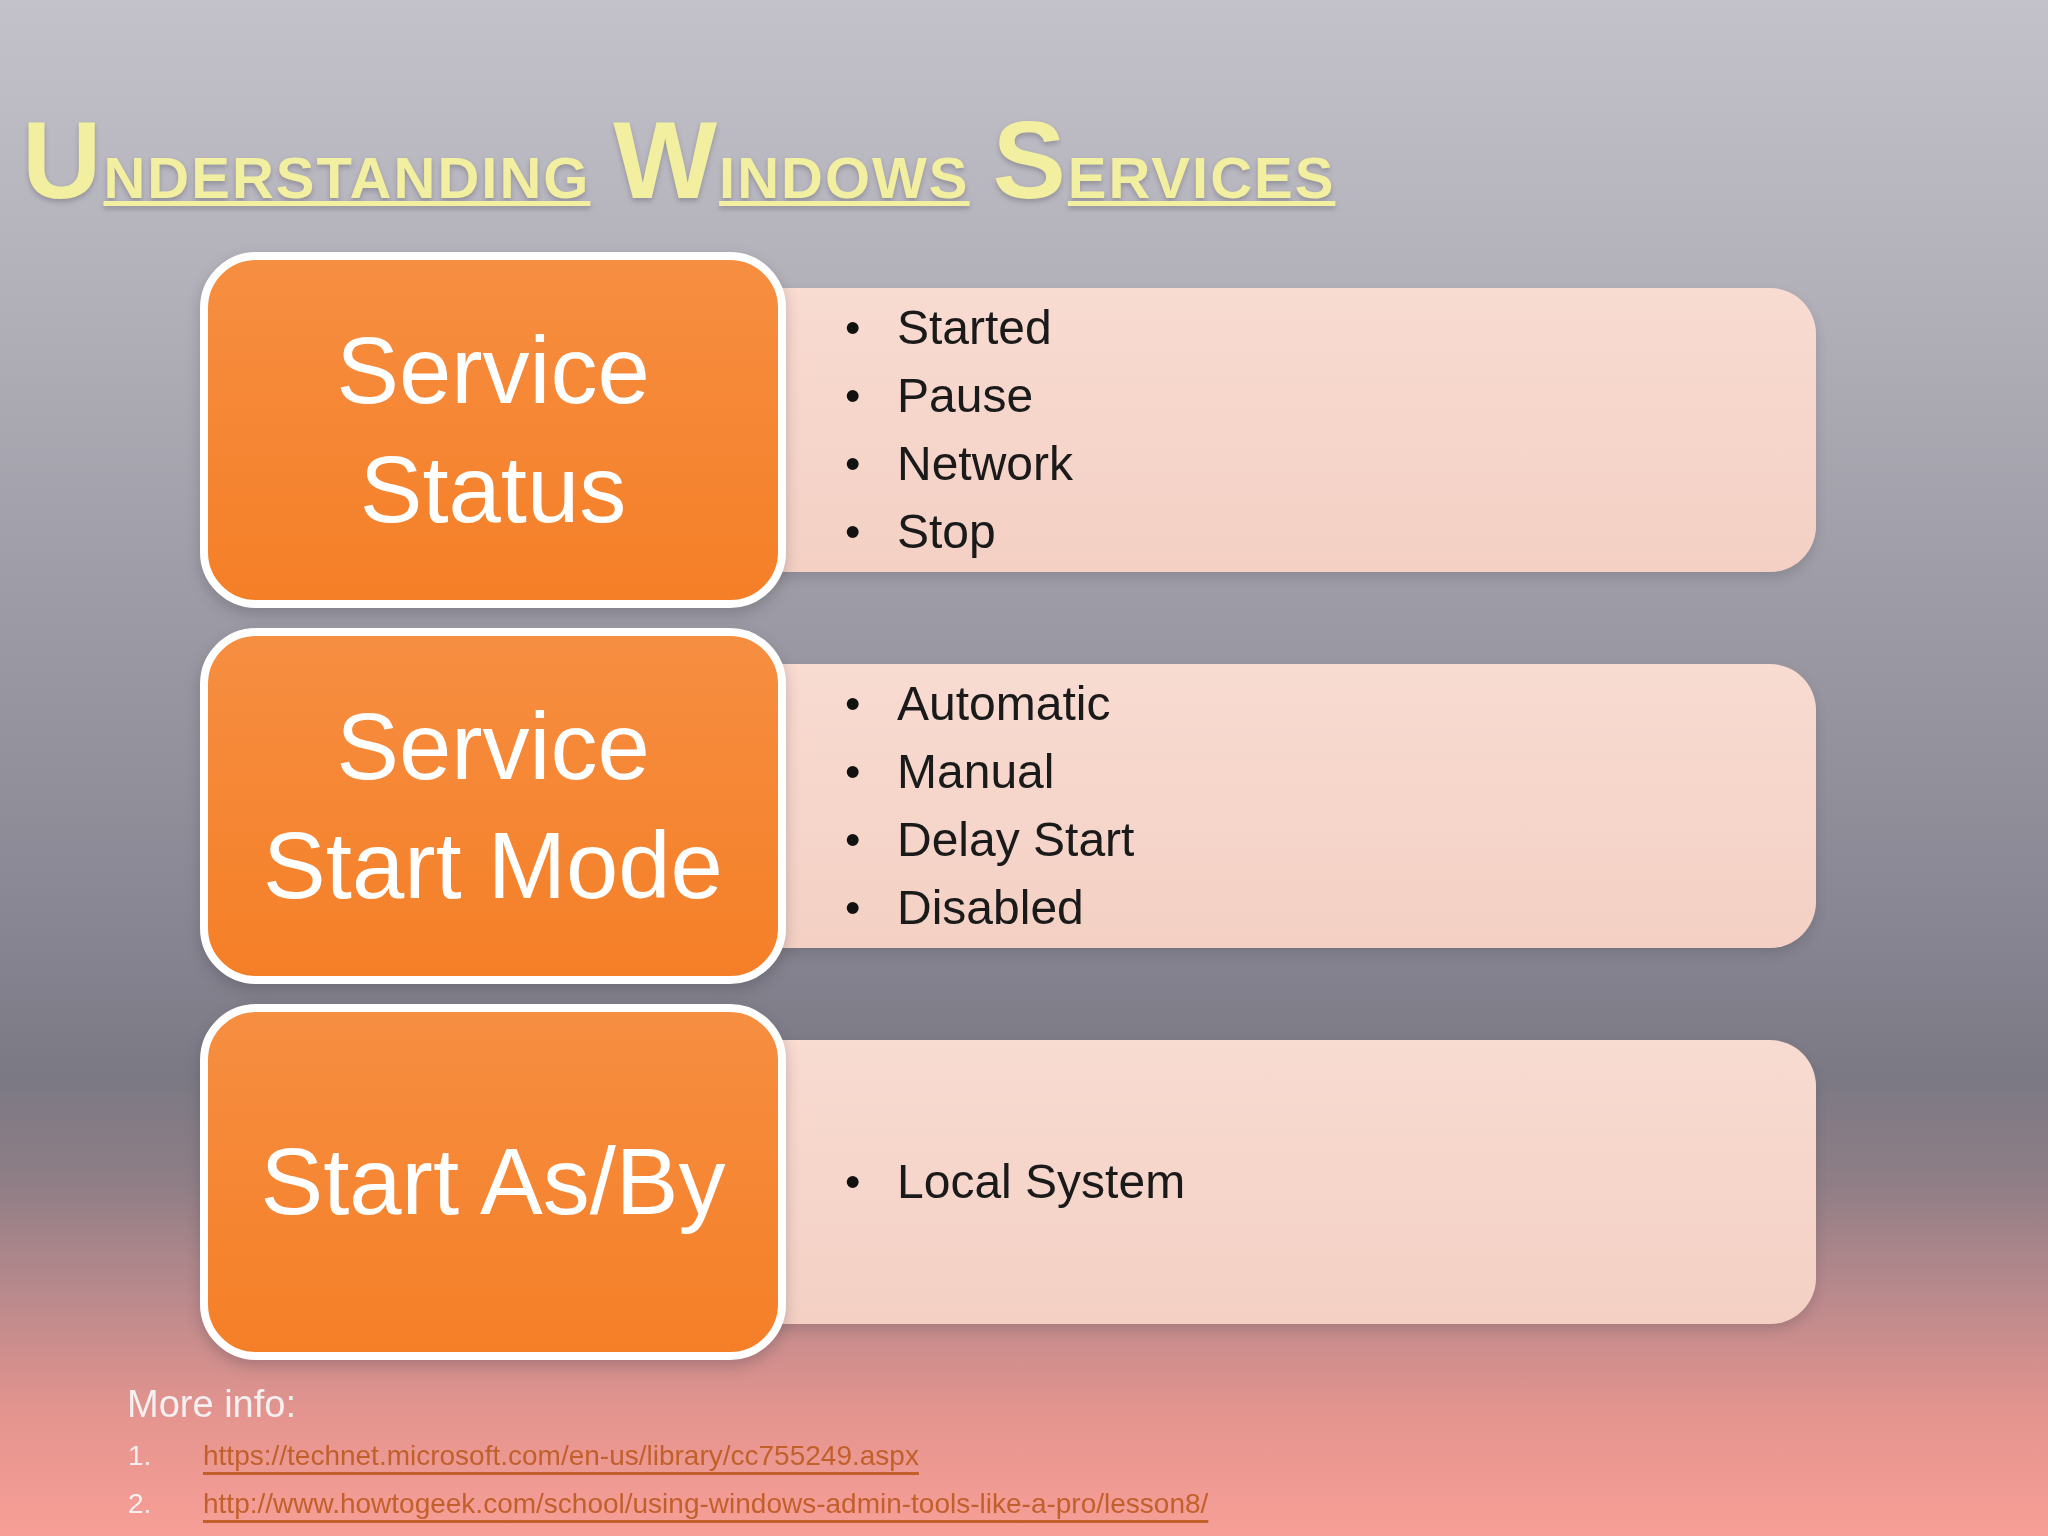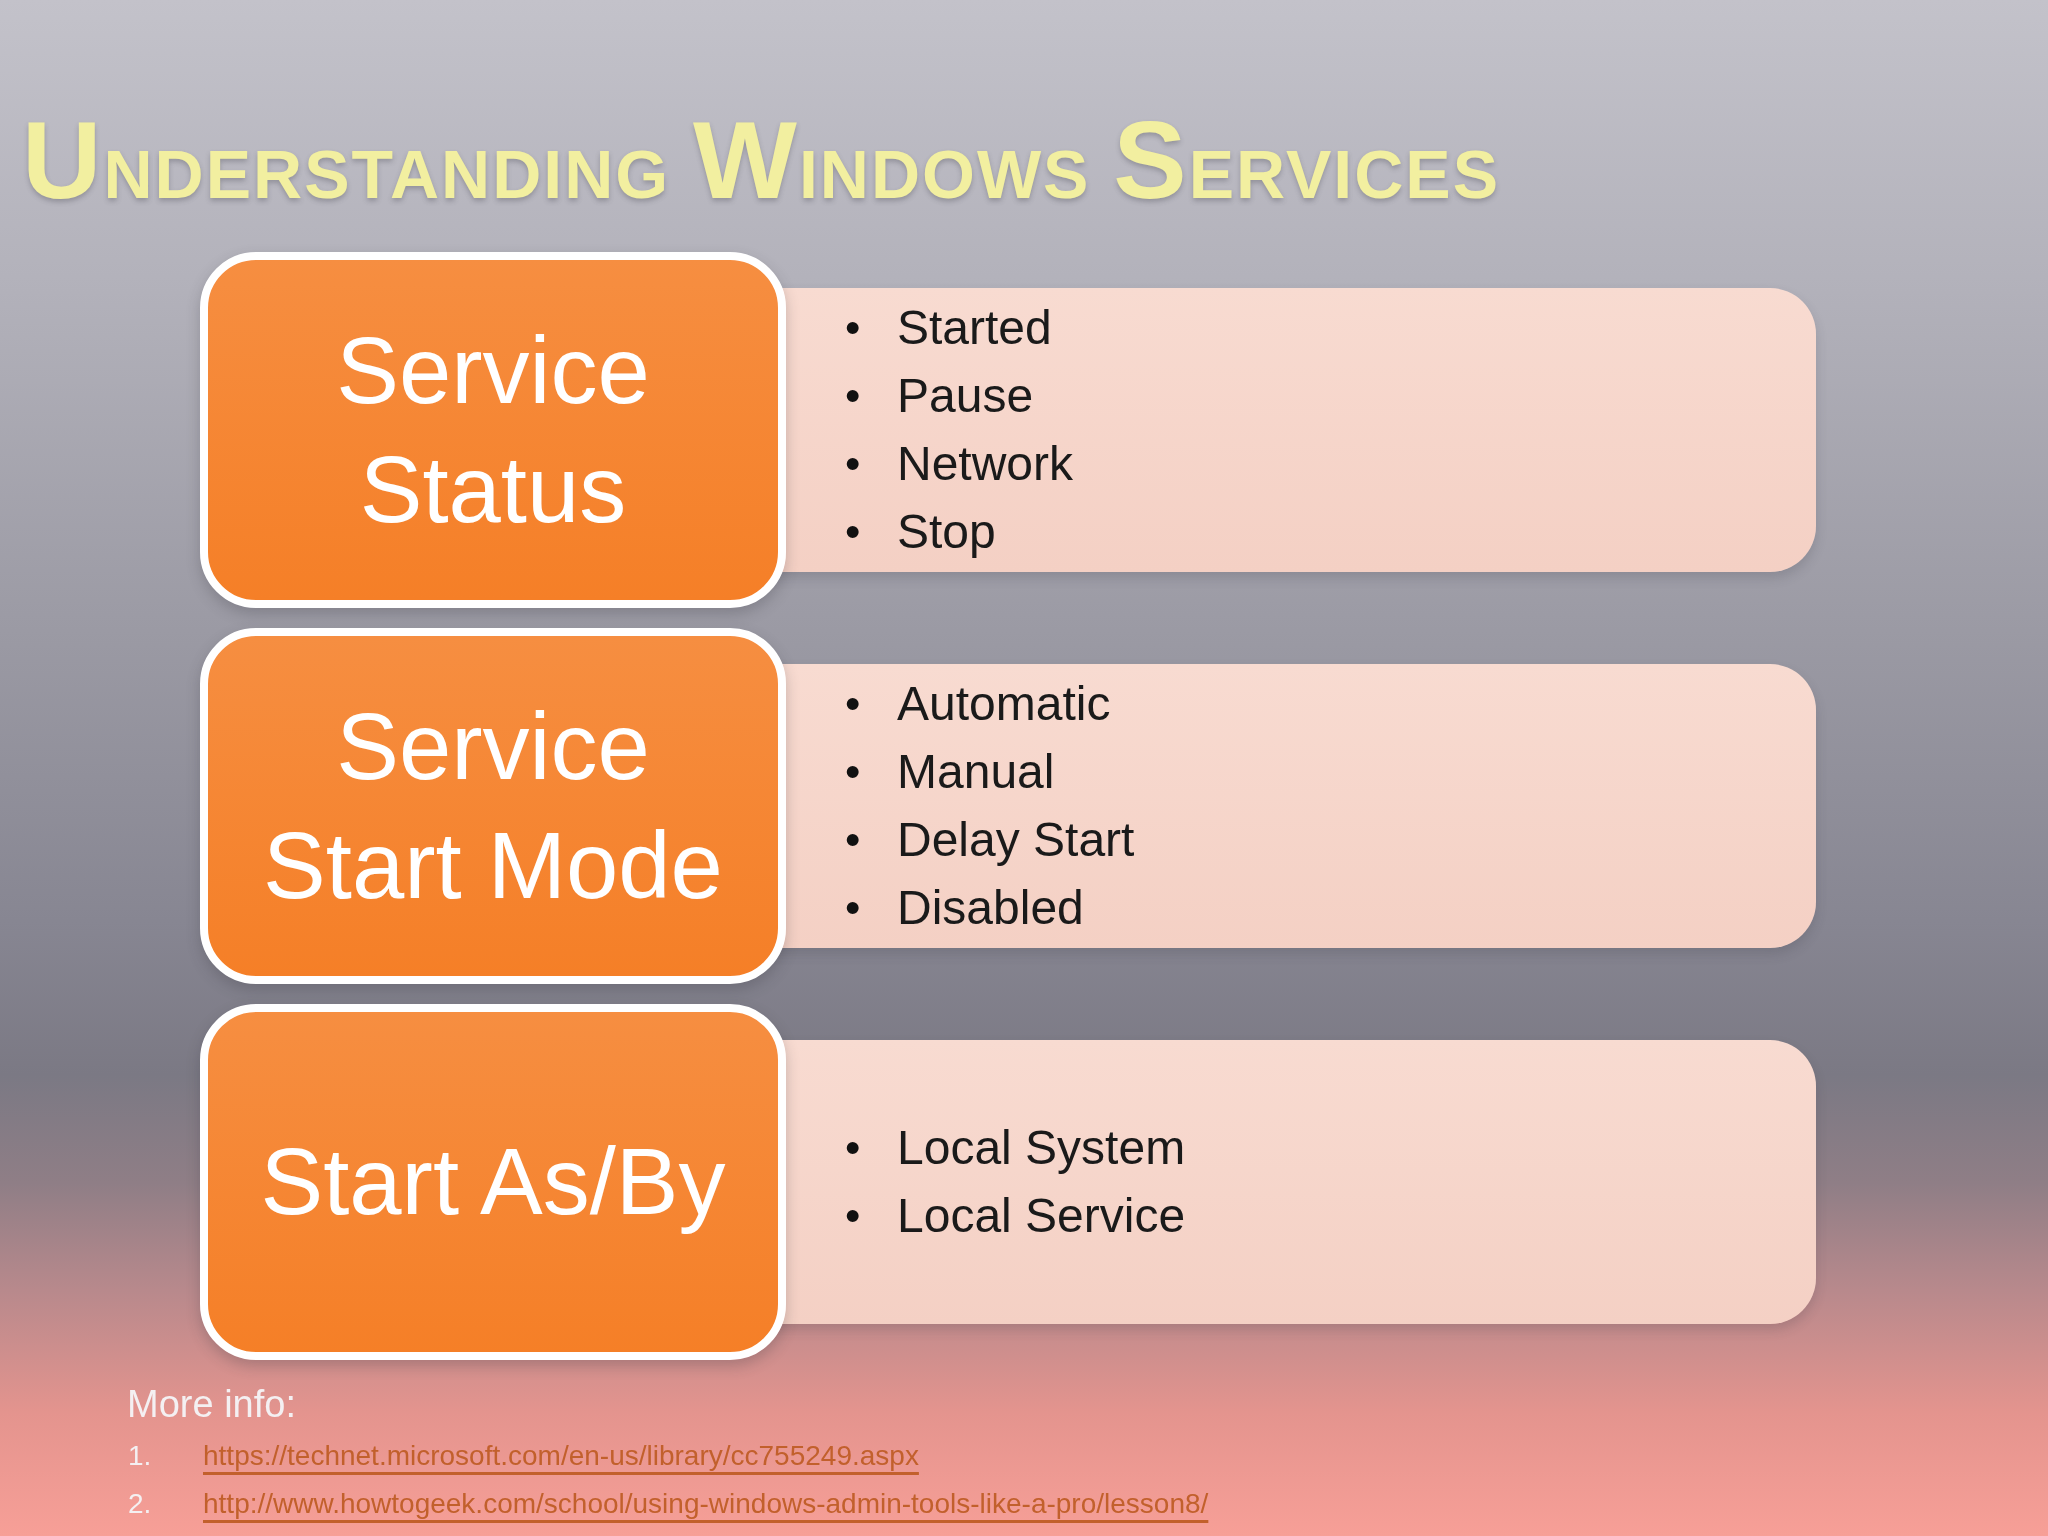--- a/index.html
+++ b/index.html
@@ -24,21 +24,21 @@
   .title{
     position:absolute;left:22px;top:84px;
     color:#f2efa0;
     line-height:1;
     letter-spacing:2px;
     word-spacing:12px;
     white-space:nowrap;
     text-shadow:0 3px 5px rgba(60,60,70,0.30);
   }
   .title .cap{font-size:110px;}
-  .title .sc{font-size:68px;}
+  .title .sc{font-size:58px;text-decoration:underline;}
 
   
   .panel{
     position:absolute;
     left:560px;width:1256px;height:284px;
     background:linear-gradient(180deg,#f8dbd1 0%,#f4d0c4 100%);
     border-radius:46px;
     box-shadow:0 6px 12px rgba(50,50,60,0.18);
   }
   .row1 .panel{top:288px;}
@@ -147,21 +147,20 @@
     <div class="obox">
       <div class="obox-label">Service
 Start Mode</div>
     </div>
   </section>
 
   <section class="row row3">
     <div class="panel">
       <ul class="bullets">
           <li>Local System</li>
-          <li>Local Service</li>
         </ul>
     </div>
     <div class="obox">
       <div class="obox-label">Start As/By</div>
     </div>
   </section>
 
   <div class="more-info">More info:</div>
 
   <ol class="links">

